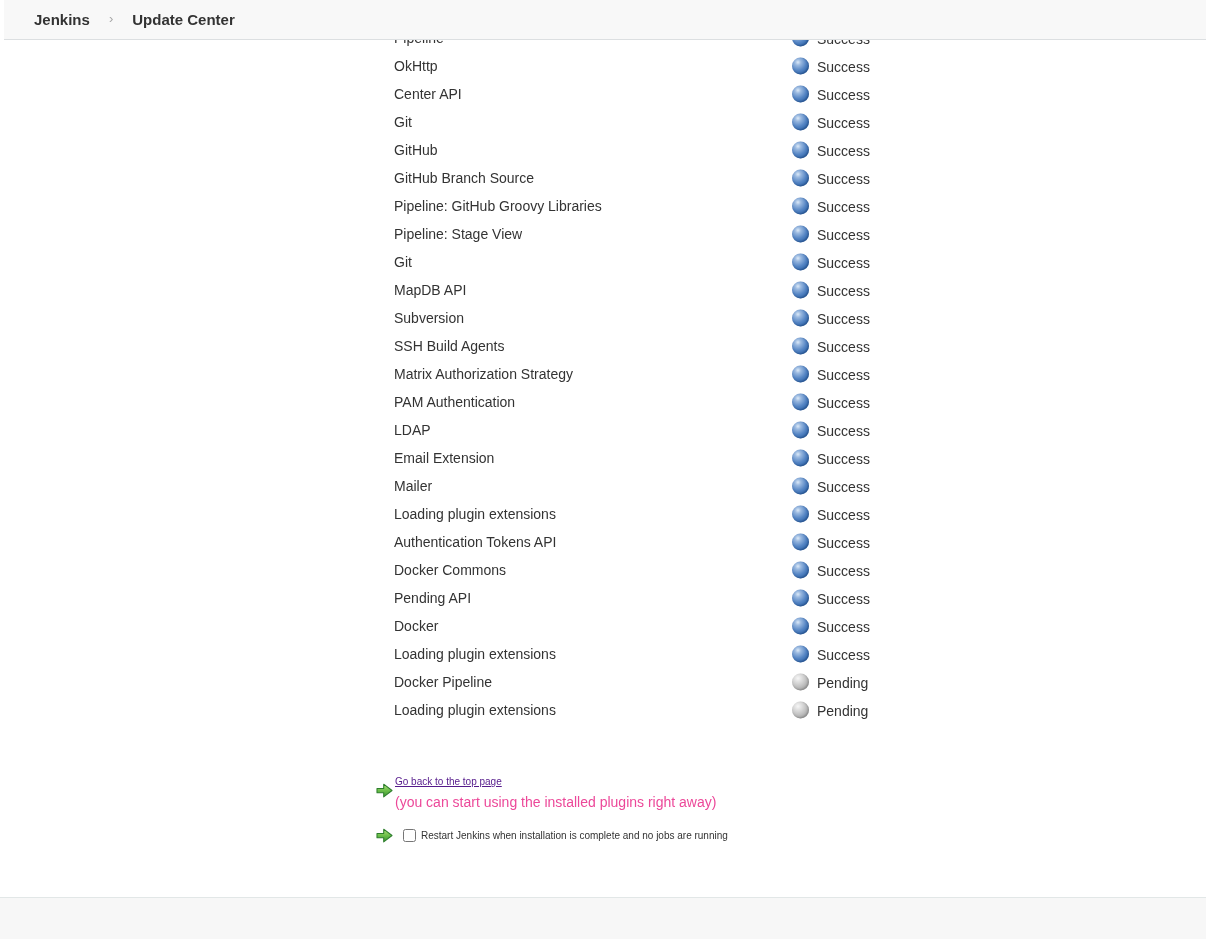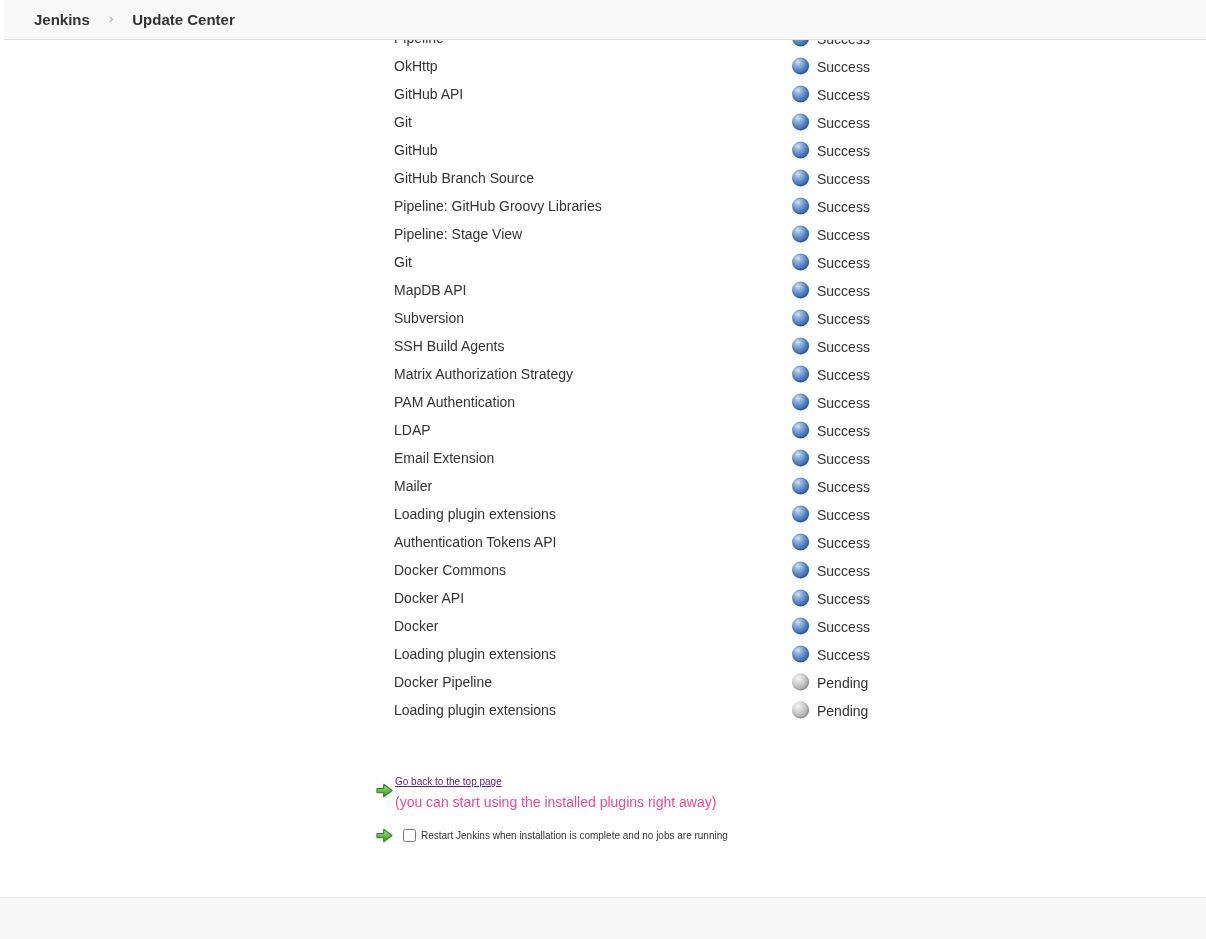--- a/index.html
+++ b/index.html
@@ -79,21 +79,21 @@
 
   <div class="row">
     <span class="pname">OkHttp</span>
     <span class="pstatus">
       <span class="ball success"></span>
       <span class="slabel">Success</span>
     </span>
   </div>
 
   <div class="row">
-    <span class="pname">GitHub API</span>
+    <span class="pname">Center API</span>
     <span class="pstatus">
       <span class="ball success"></span>
       <span class="slabel">Success</span>
     </span>
   </div>
 
   <div class="row">
     <span class="pname">Git</span>
     <span class="pstatus">
       <span class="ball success"></span>
@@ -223,21 +223,21 @@
 
   <div class="row">
     <span class="pname">Docker Commons</span>
     <span class="pstatus">
       <span class="ball success"></span>
       <span class="slabel">Success</span>
     </span>
   </div>
 
   <div class="row">
-    <span class="pname">Docker API</span>
+    <span class="pname">Pending API</span>
     <span class="pstatus">
       <span class="ball success"></span>
       <span class="slabel">Success</span>
     </span>
   </div>
 
   <div class="row">
     <span class="pname">Docker</span>
     <span class="pstatus">
       <span class="ball success"></span>

